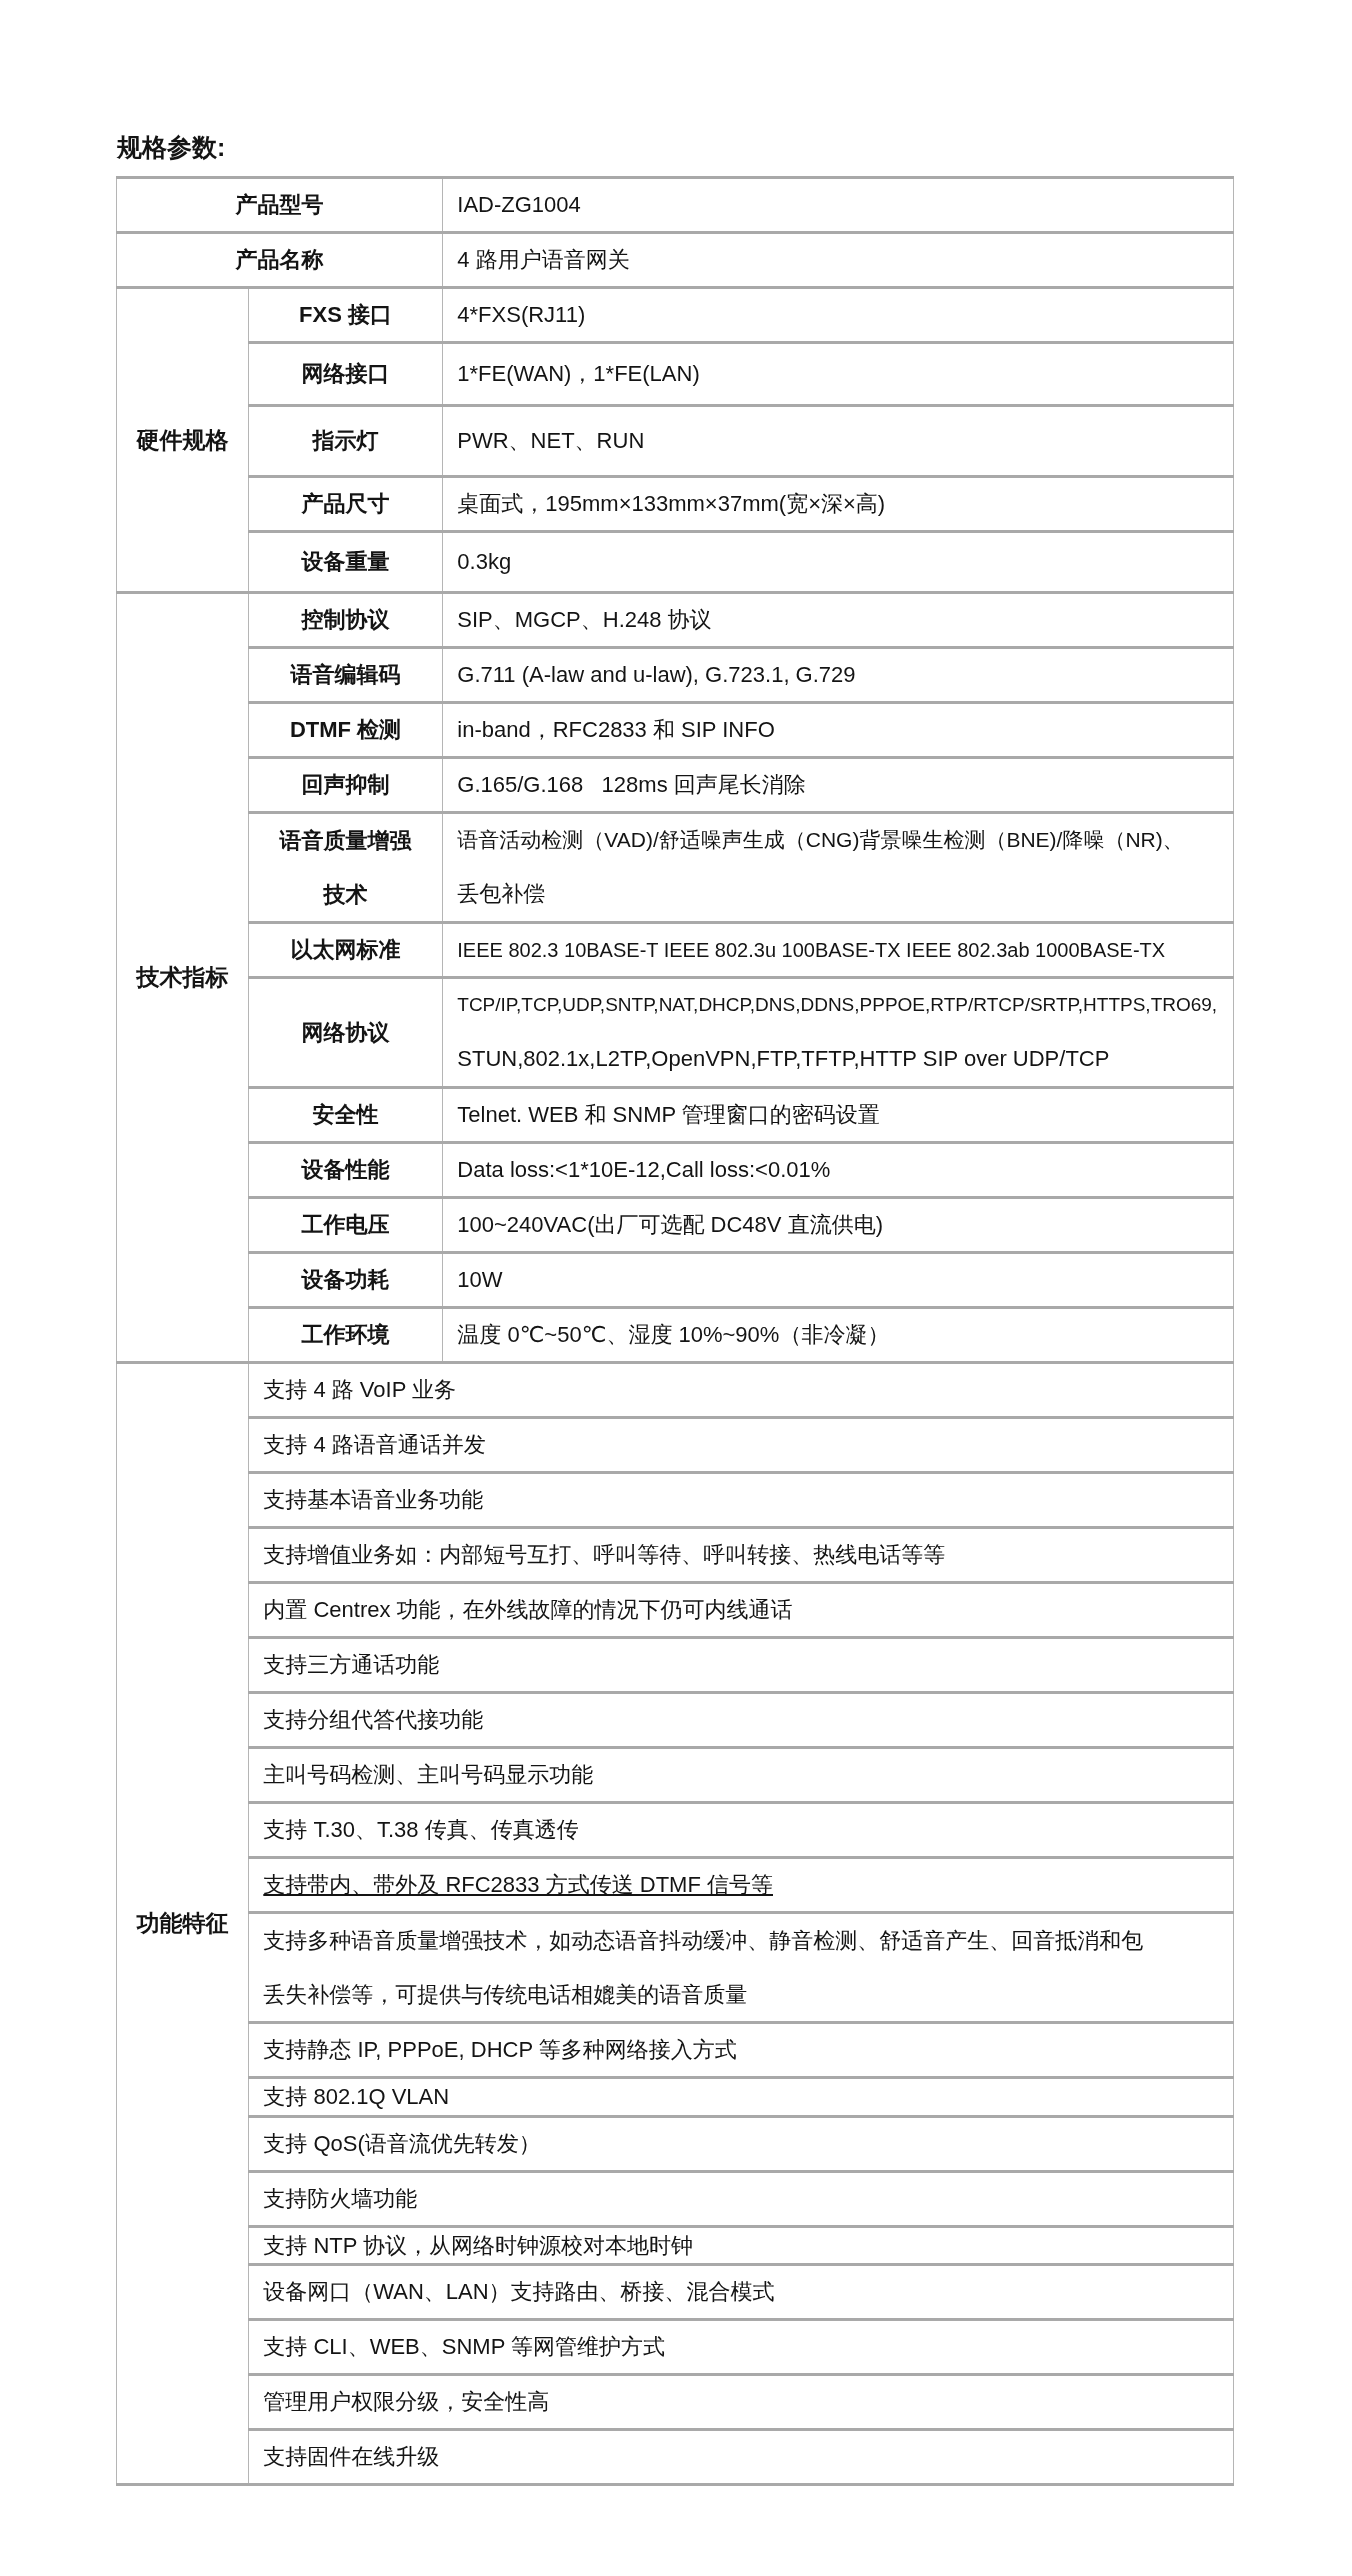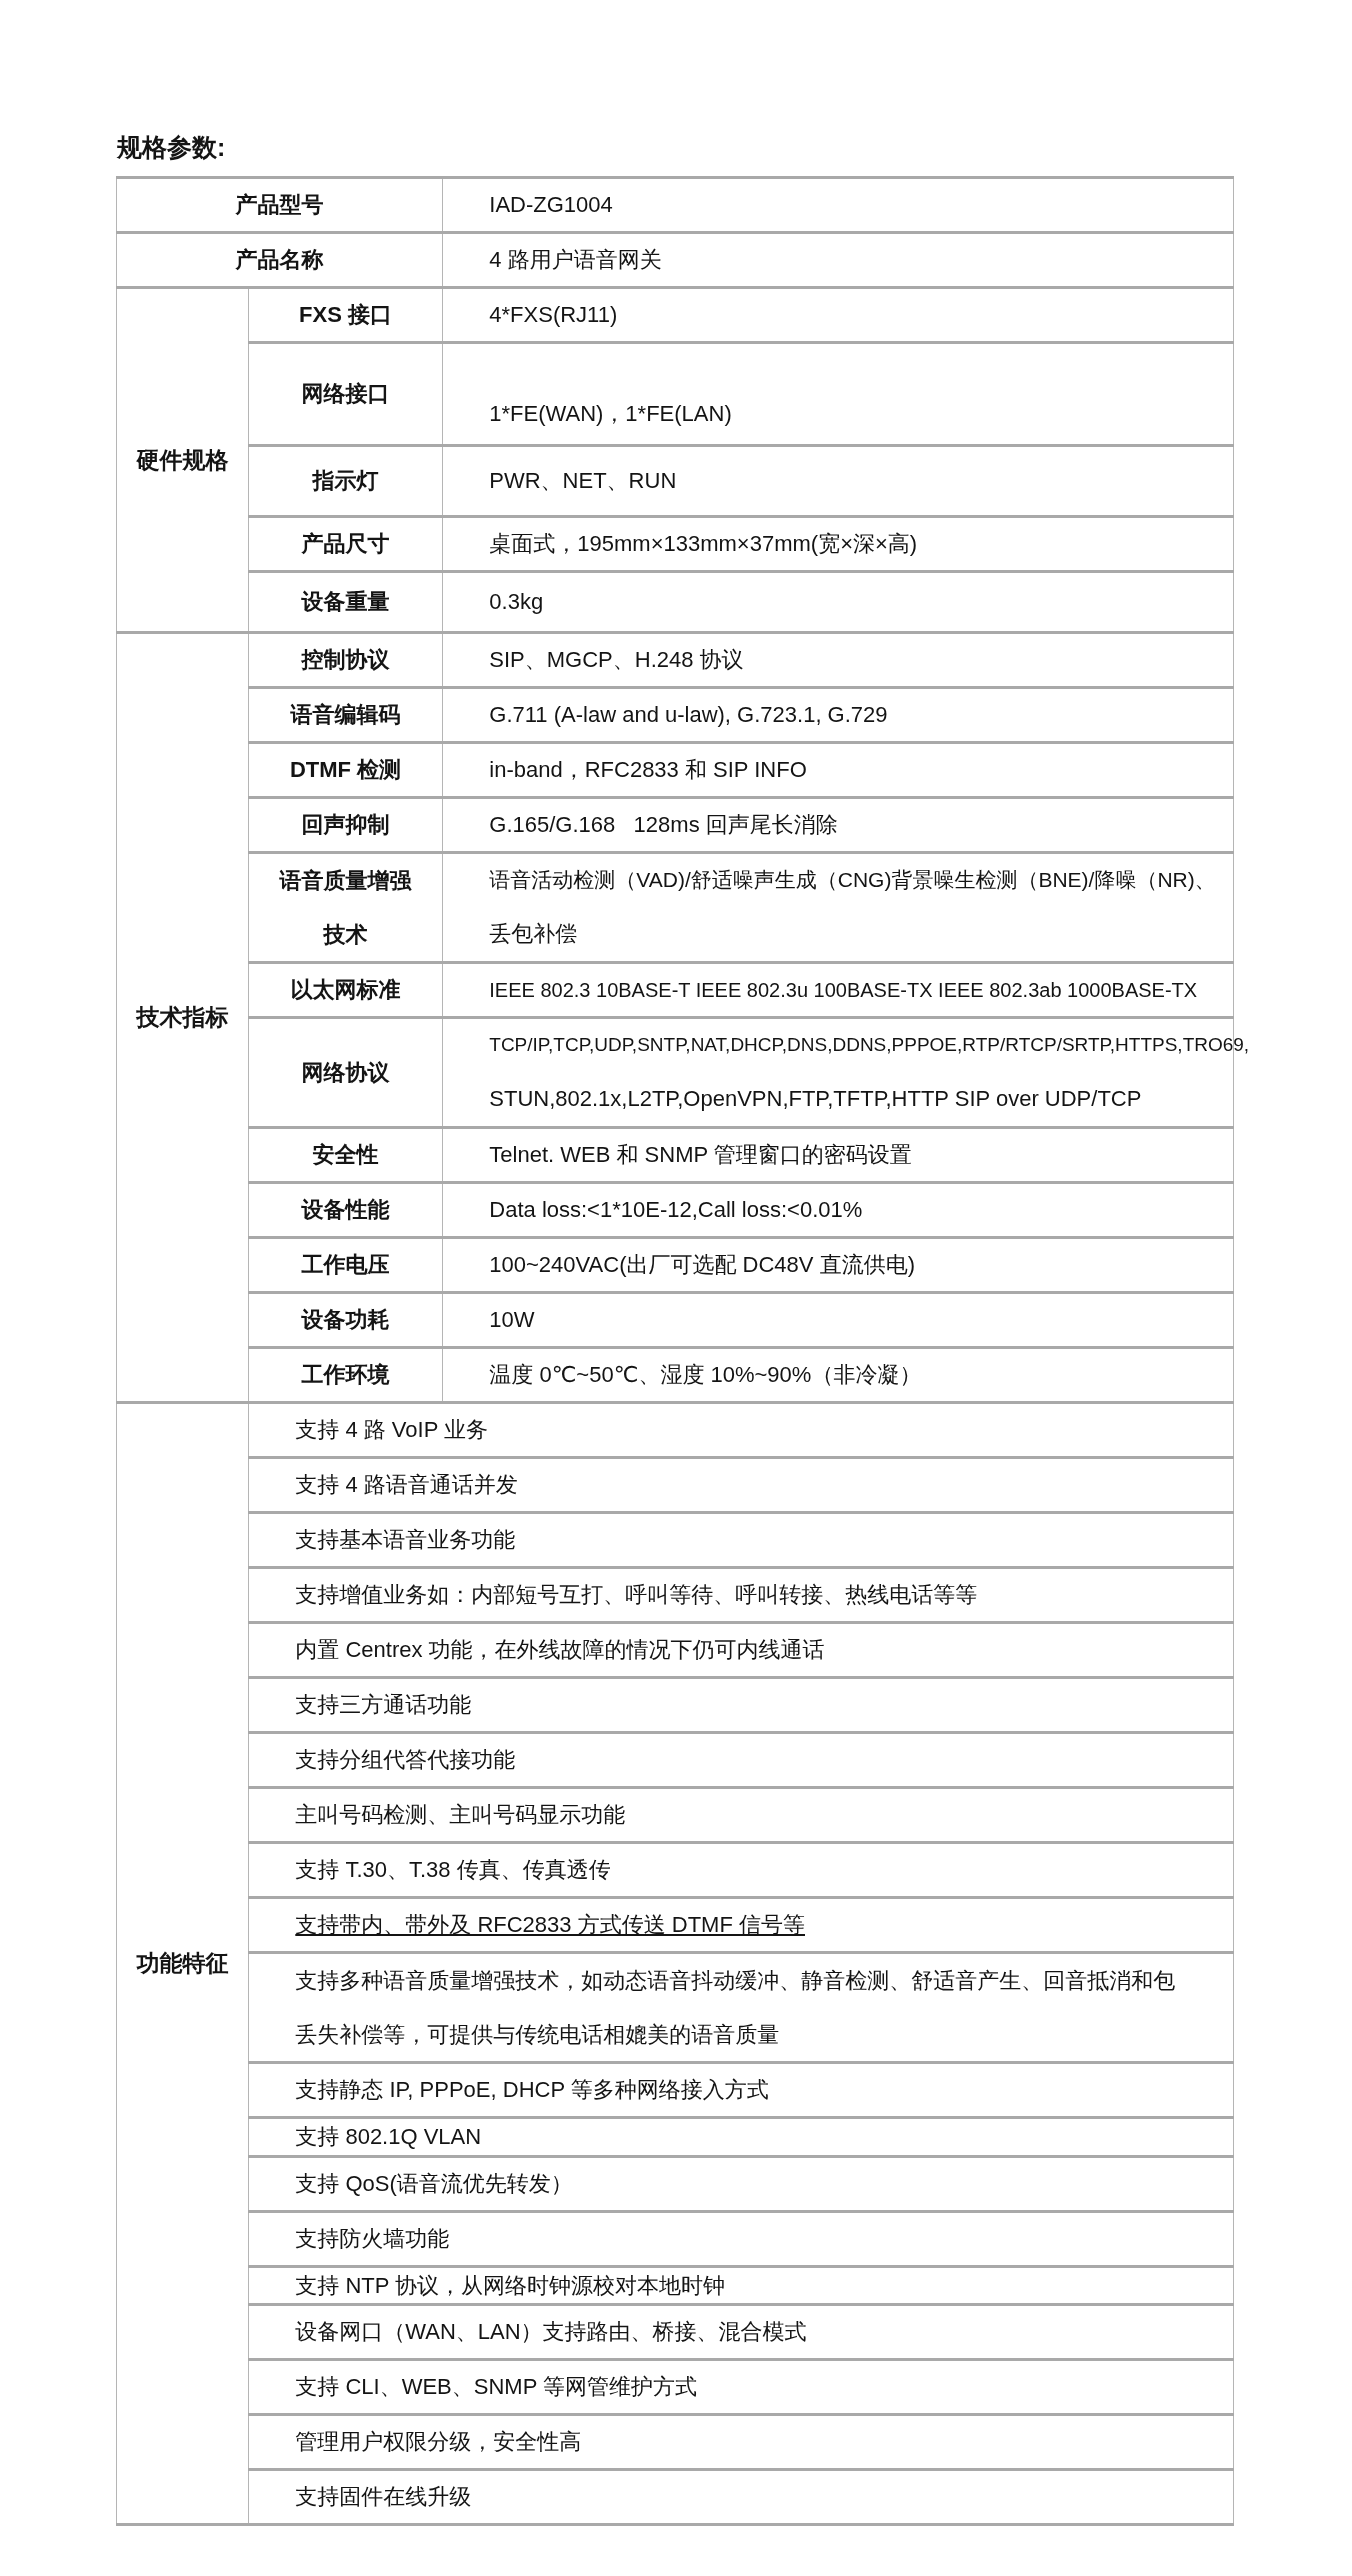--- a/index.html
+++ b/index.html
@@ -18,21 +18,21 @@
   col.c1{width:132px;} col.c2{width:194px;} col.c3{width:791px;}
   td{
     border-left:1.7px solid #b5b5b5;border-right:1.7px solid #b5b5b5;
     border-top:3.3px solid #a9a9a9;border-bottom:3.3px solid #a9a9a9;
     padding:0;vertical-align:middle;background:#ffffff;
   }
   td.group{
     text-align:center;font-weight:bold;font-size:23px;
   }
   td.lbl{font-weight:bold;font-size:22px;}
-  td.val,td.feature{font-size:22px;padding-left:32px;}
+  td.val,td.feature{font-size:22px;}
   .cellbox{
     display:flex;flex-direction:column;justify-content:space-around;
     box-sizing:border-box;
   }
   .lblbox{align-items:center;text-align:center;}
   .valbox{align-items:flex-start;padding-left:14.3px;text-align:left;}
   .line{white-space:pre;line-height:1.15;}
   .fs38{font-size:21px;}
   .fs36{font-size:20px;}
   .fs34{font-size:19px;}
@@ -86,21 +86,21 @@
           </div>
         </td>
       </tr>
       <tr>
         <td class="lbl">
           <div class="cellbox lblbox" style="height: 52px;">
             <div class="line">网络接口</div>
           </div>
         </td>
         <td class="val">
-          <div class="cellbox valbox" style="height: 60px; margin-top: 40px;">
+          <div class="cellbox valbox" style="height: 60px;">
             <div class="line">1*FE(WAN)，1*FE(LAN)</div>
           </div>
         </td>
       </tr>
       <tr>
         <td class="lbl">
           <div class="cellbox lblbox" style="height: 52px;">
             <div class="line">指示灯</div>
           </div>
         </td>

